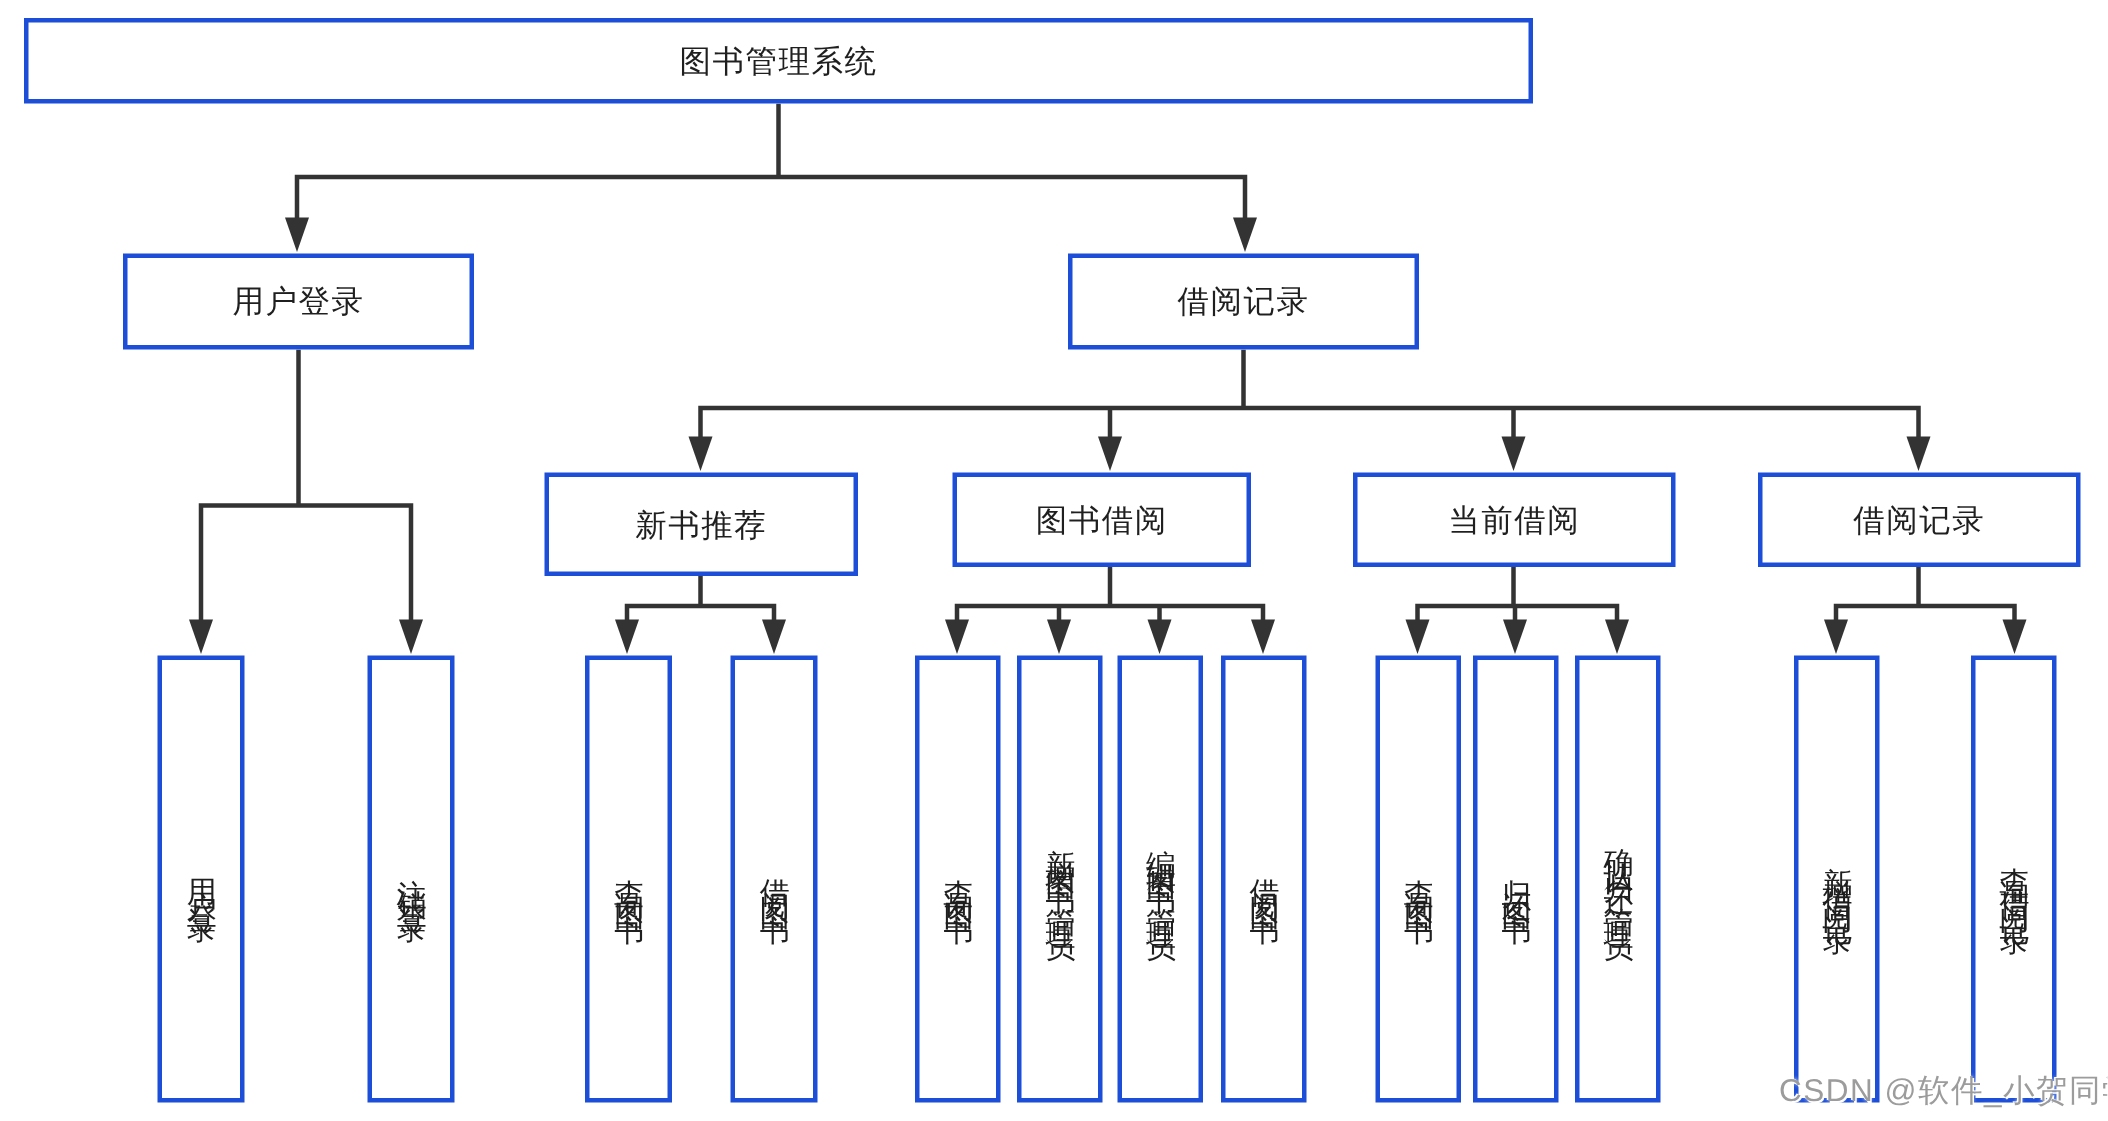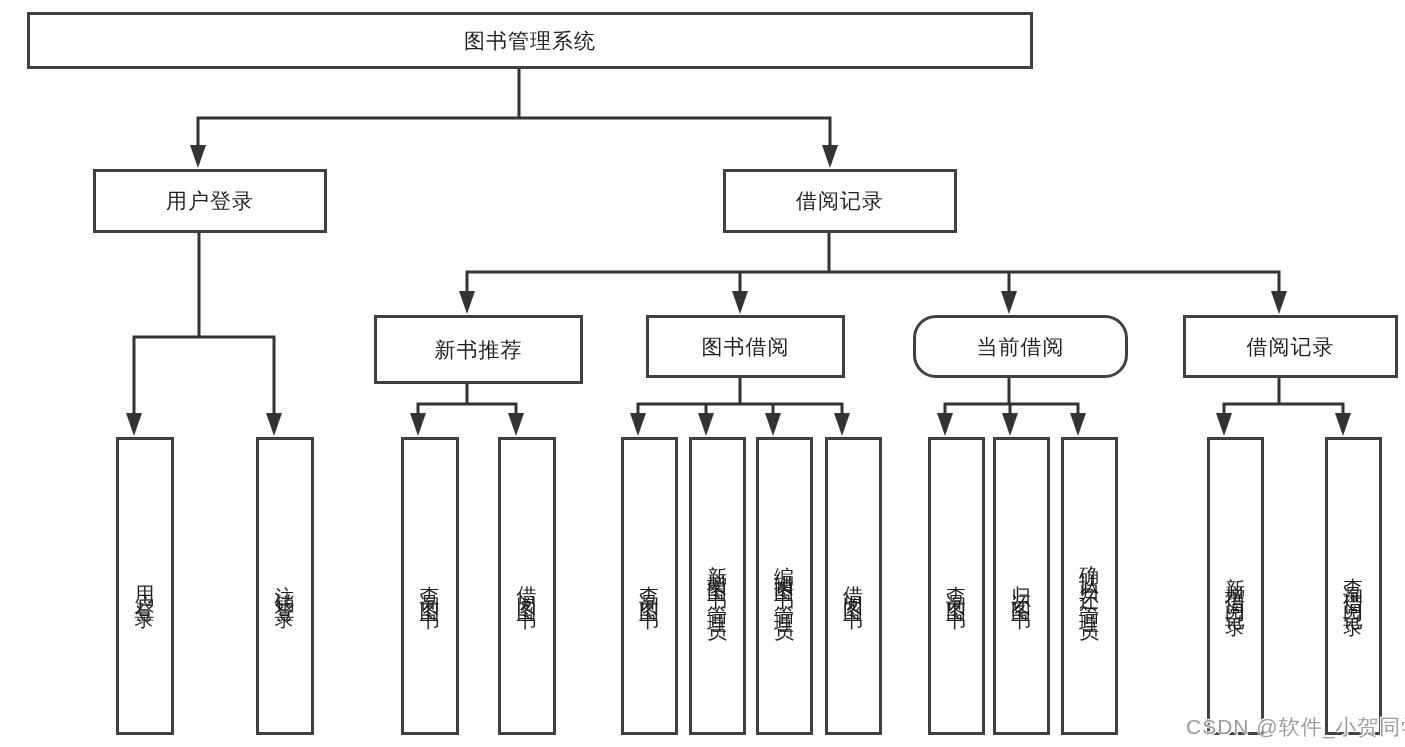--- a/index.html
+++ b/index.html
@@ -14,27 +14,26 @@
   .connectors {
     position: absolute;
     left: 0; top: 0;
     width: 1405px; height: 747px;
     z-index: 0;
   }
   .node {
     position: absolute;
     box-sizing: border-box;
     background: #ffffff;
-    border: 3px solid #404040;
+    border: 3px solid #1d4ed8;
     color: #1f1f1f;
     display: flex;
     align-items: center;
     justify-content: center;
     z-index: 1;
-    margin-left: 11px;
   }
   .hbox {
     font-size: 21px;
     letter-spacing: 1px;
     white-space: nowrap;
   }
   .vbox {
     top: 437px;
     height: 298px;
     writing-mode: vertical-rl;
@@ -94,21 +93,21 @@
     </g>
   </svg>
 
   <div class="node hbox" style="left:16px; top:12px; width:1006px; height:57px;">图书管理系统</div>
 
   <div class="node hbox" style="left:82px; top:169px; width:234px; height:64px;">用户登录</div>
   <div class="node hbox" style="left:712px; top:169px; width:234px; height:64px;">借阅记录</div>
 
   <div class="node hbox" style="left:363px; top:315px; width:209px; height:69px;">新书推荐</div>
   <div class="node hbox" style="left:635px; top:315px; width:199px; height:63px;">图书借阅</div>
-  <div class="node hbox" style="left:902px; top:315px; width:215px; height:63px;border-radius:23px;">当前借阅</div>
+  <div class="node hbox" style="left:902px; top:315px; width:215px; height:63px;">当前借阅</div>
   <div class="node hbox" style="left:1172px; top:315px; width:215px; height:63px;">借阅记录</div>
 
   <div class="node vbox" style="left:105px; width:58px;">用户登录</div>
   <div class="node vbox" style="left:245px; width:58px;">注销登录</div>
 
   <div class="node vbox" style="left:390px; width:58px;">查询图书</div>
   <div class="node vbox" style="left:487px; width:58px;">借阅图书</div>
 
   <div class="node vbox" style="left:610px; width:57px;">查询图书</div>
   <div class="node vbox" style="left:678px; width:57px;">新增图书（管理员）</div>

